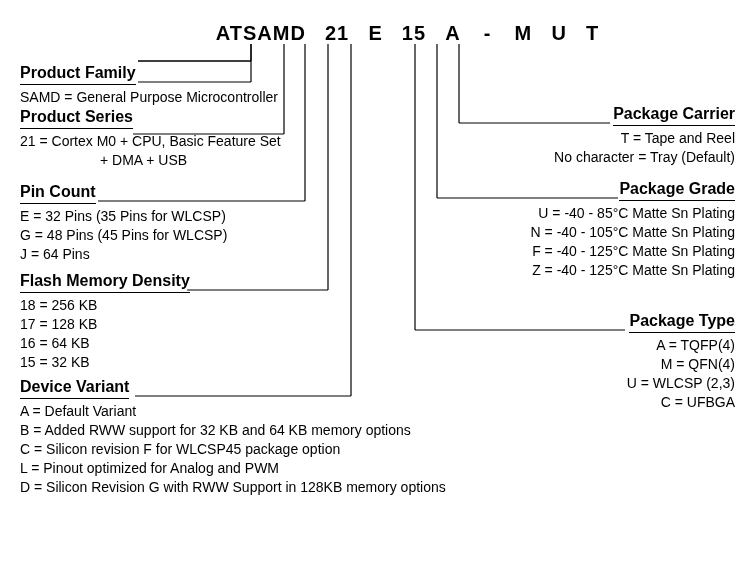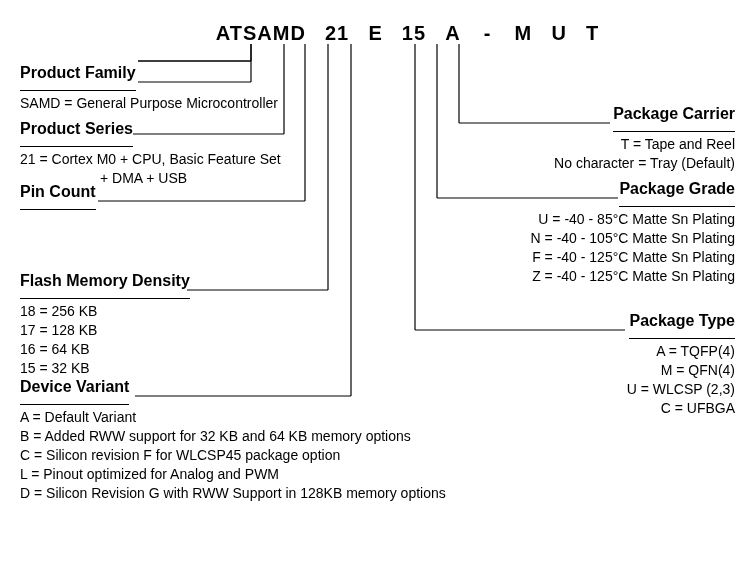--- a/index.html
+++ b/index.html
@@ -21,21 +21,21 @@
     font-weight: bold;
     font-size: 20px;
     letter-spacing: 1px;
     padding-left: 30px;
   }
   .partnum span { display:inline-block; }
   .section-title {
     font-weight: bold;
     font-size: 16px;
     border-bottom: 1.5px solid #000;
-    padding-bottom: 8px;
+    padding-bottom: 2px;
     margin-bottom: 3px;
     display: inline-block;
   }
   .lines { font-size: 14px; line-height: 1.35; }
   .lblock { position: absolute; left: 20px; }
   .rblock { position: absolute; right: 20px; text-align: right; }
   .rblock .section-title { text-align: right; margin-left: 27px; }
   .rblock .lines { text-align: right; }
   svg.conn { position: absolute; top: 0; left: 0; pointer-events: none; }
   svg.conn line { stroke: #000; stroke-width: 1.2; fill: none; }
@@ -63,30 +63,35 @@
   <span>T</span>
 </div>
 
 <div class="lblock" style="top:64px;">
   <div class="section-title">Product Family</div>
   <div class="lines">
     <div>SAMD = General Purpose Microcontroller</div>
   </div>
 </div>
 
-<div class="lblock" style="top:120px;">
+<div class="lblock" style="top:108px;">
   <div class="section-title">Product Series</div>
   <div class="lines">
     <div>21 = Cortex M0 + CPU, Basic Feature Set</div>
     <div style="padding-left:80px;">+ DMA + USB</div>
   </div>
 </div>
 
 <div class="lblock" style="top:183px;">
   <div class="section-title">Pin Count</div>
+  <div class="lines">
+    <div>E = 32 Pins (35 Pins for WLCSP)</div>
+    <div>G = 48 Pins (45 Pins for WLCSP)</div>
+    <div>J  = 64 Pins</div>
+  </div>
 </div>
 
 <div class="lblock" style="top:272px;">
   <div class="section-title">Flash Memory Density</div>
   <div class="lines">
     <div>18 = 256 KB</div>
     <div>17 = 128 KB</div>
     <div>16 = 64 KB</div>
     <div>15 = 32 KB</div>
   </div>

